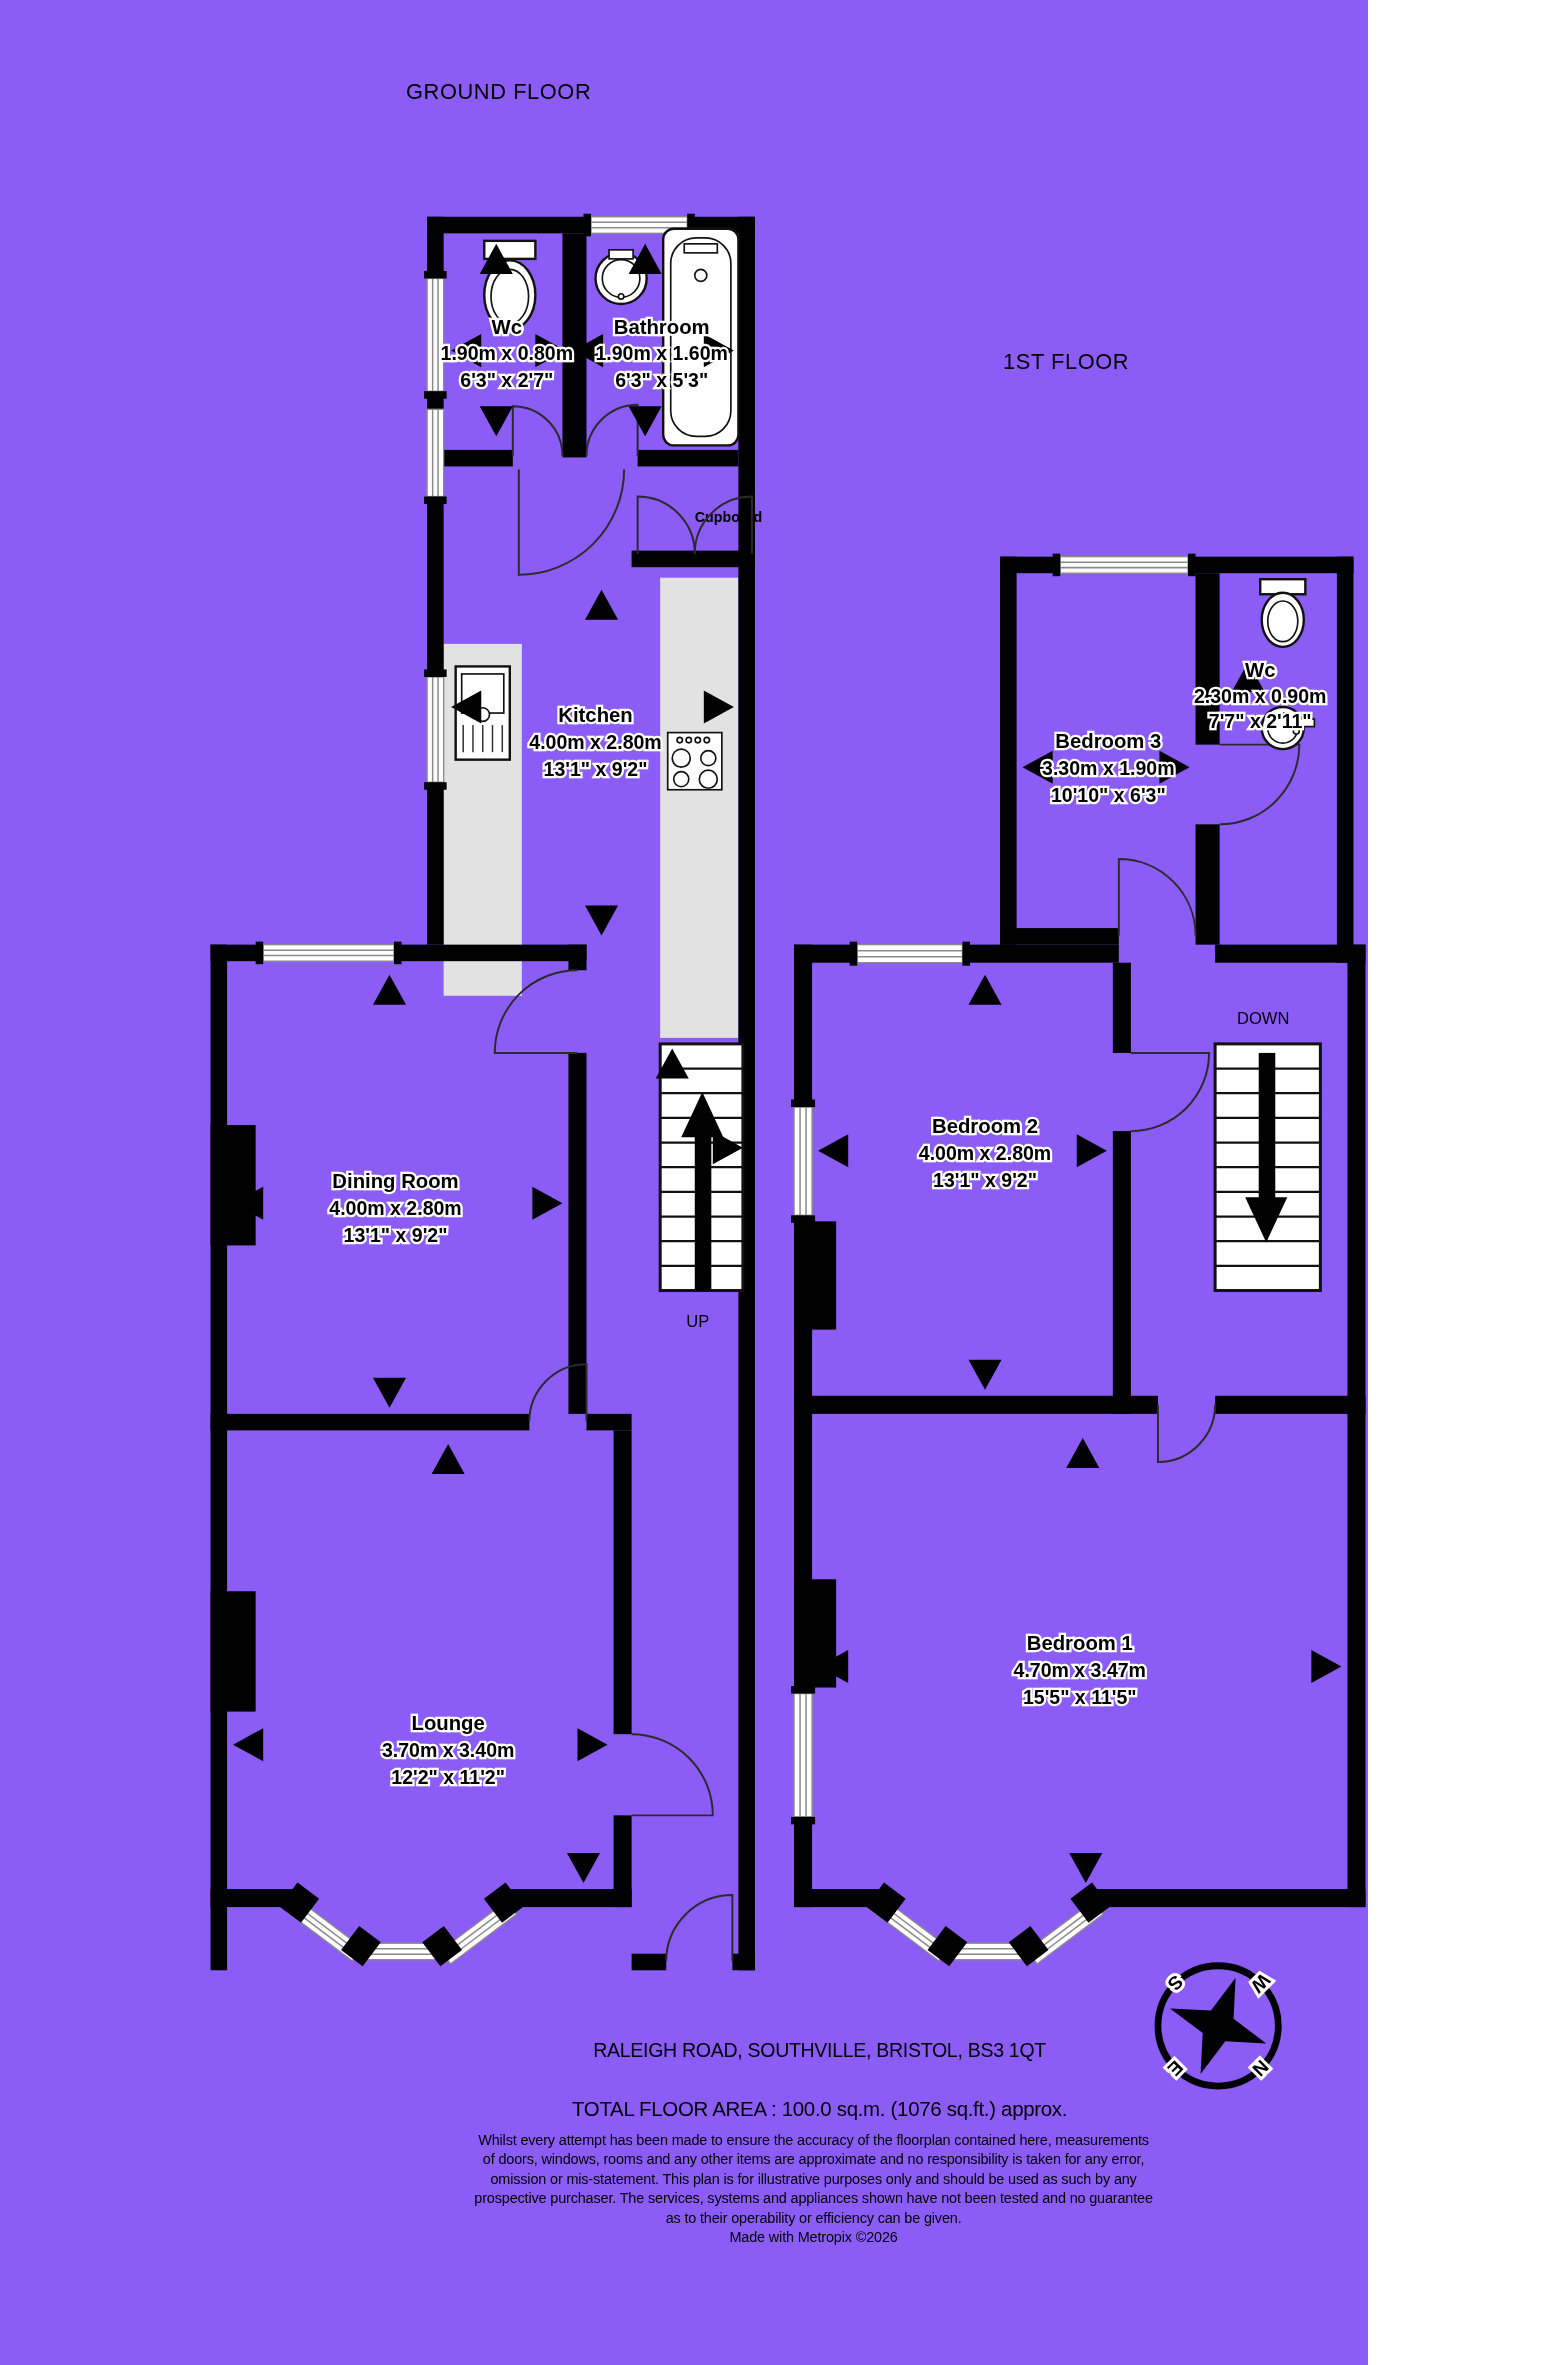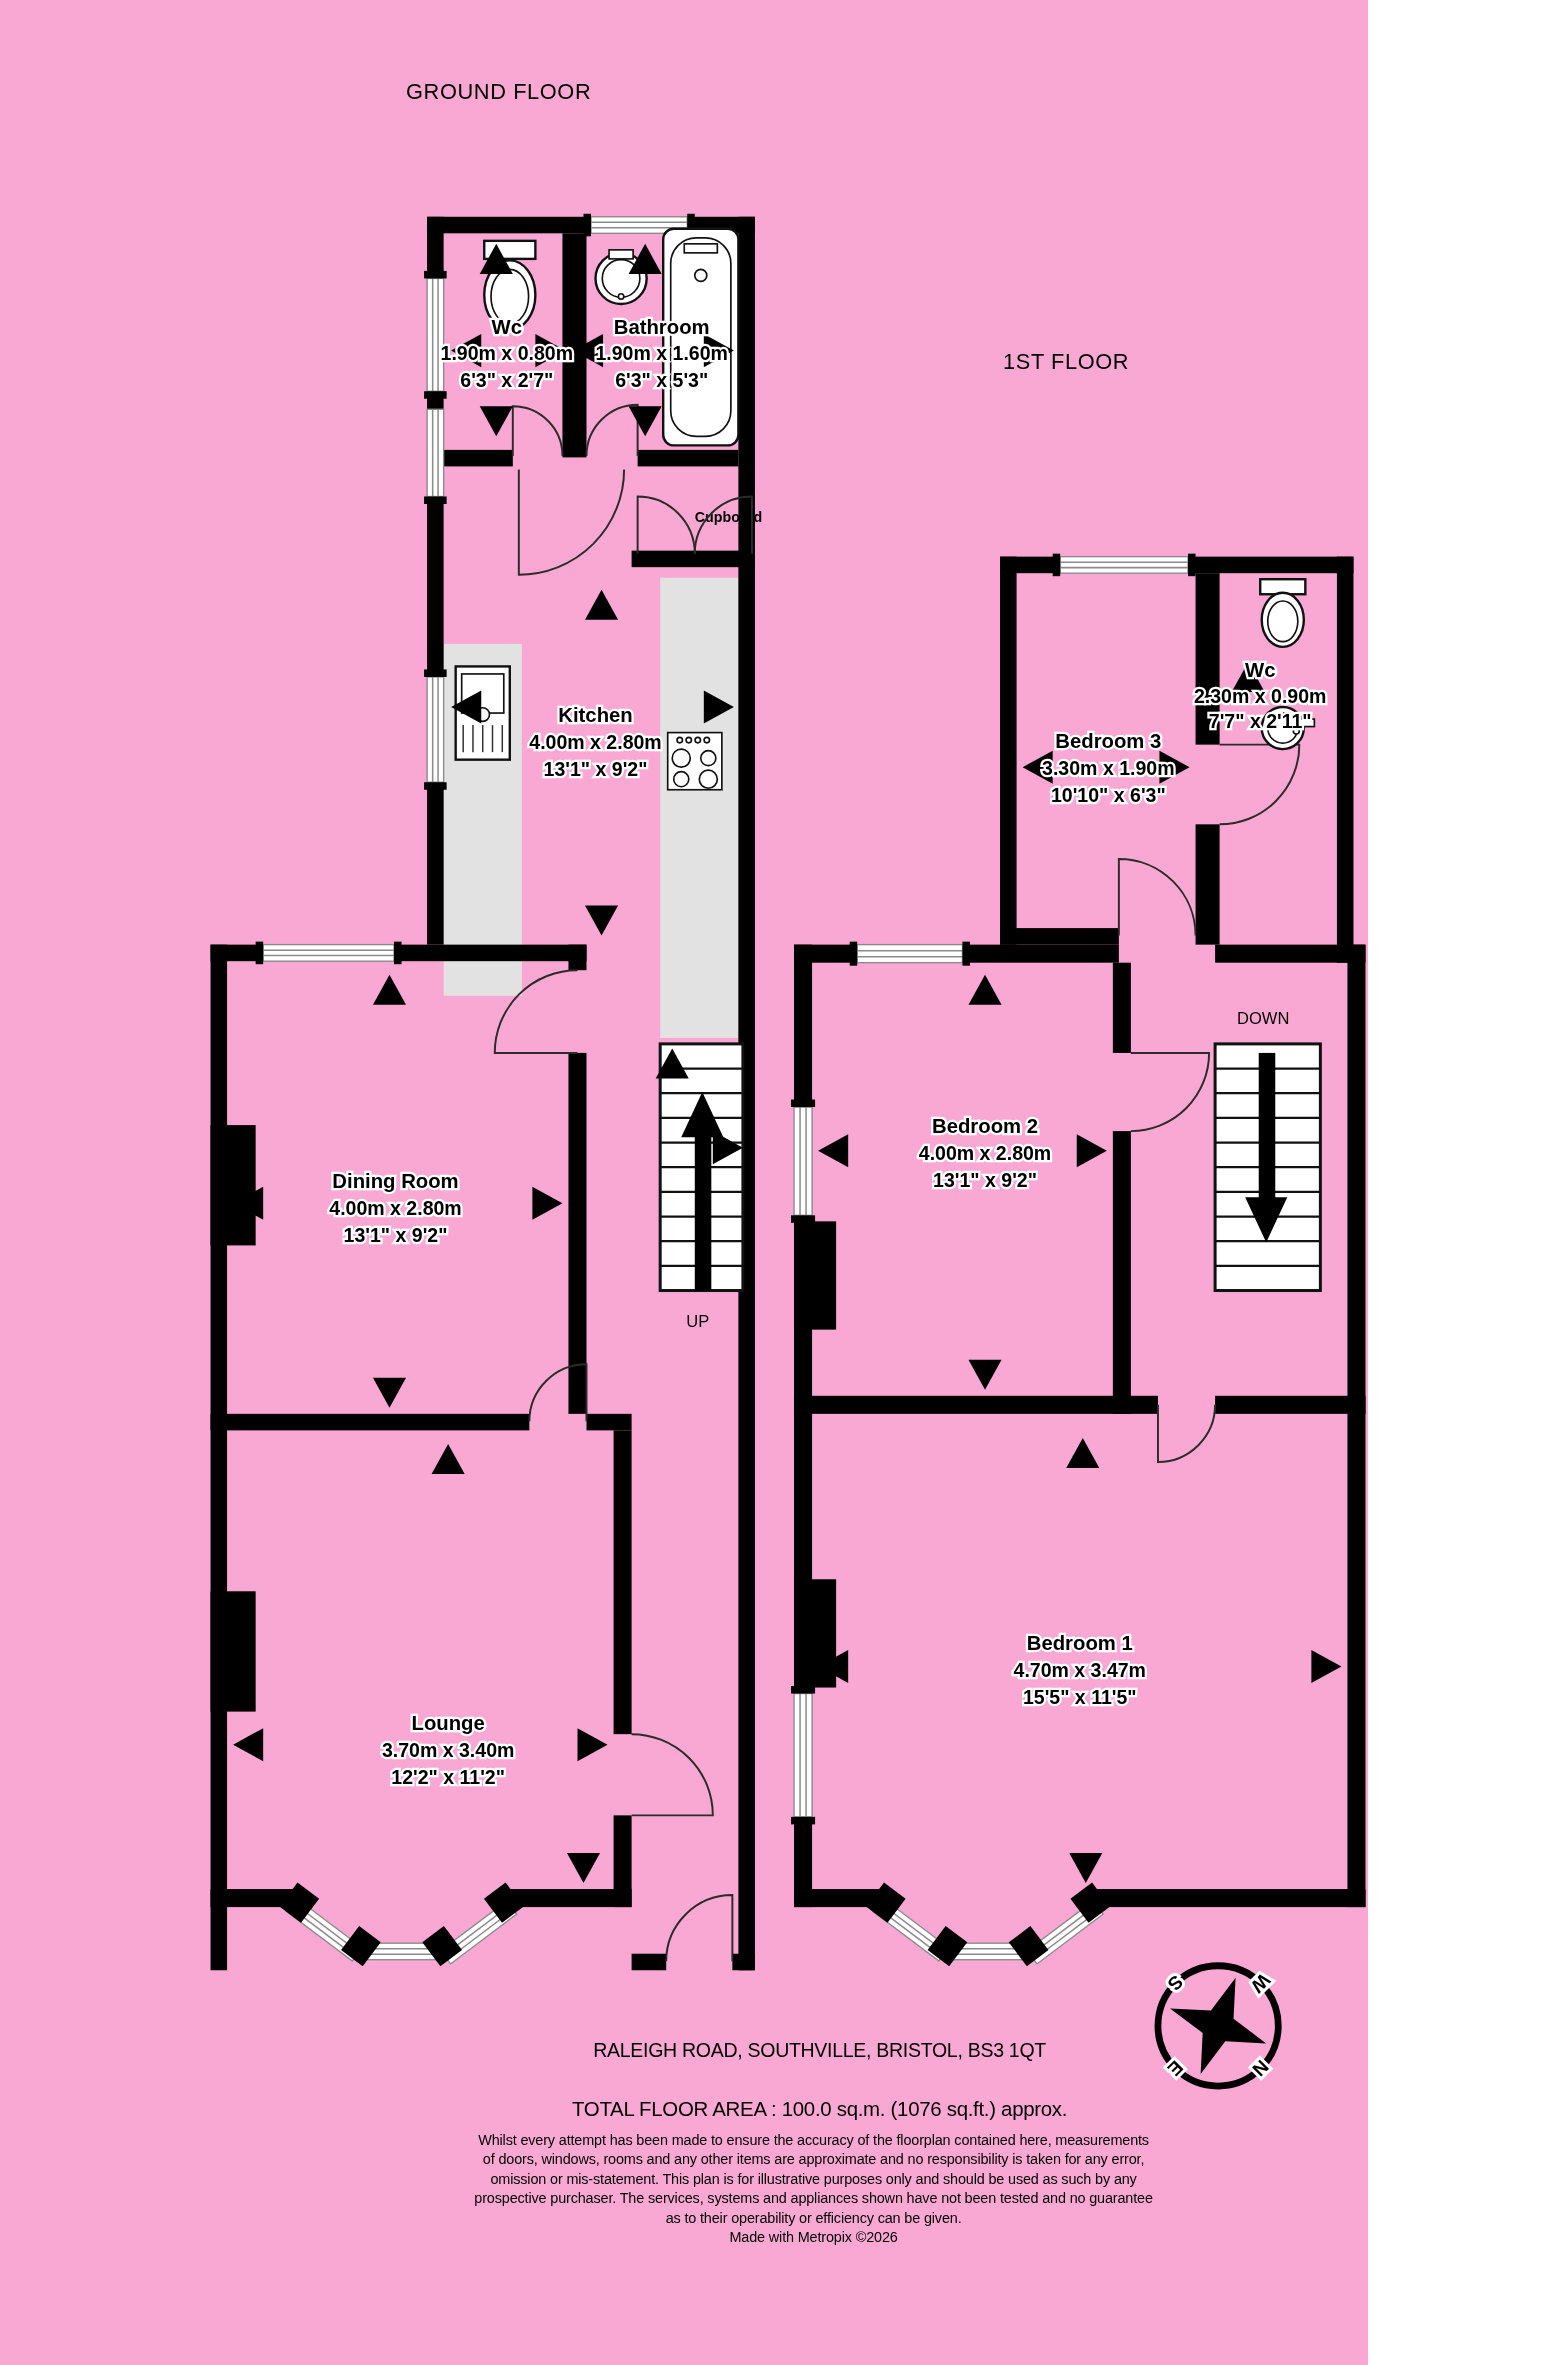--- a/index.html
+++ b/index.html
@@ -1,16 +1,16 @@
 <!DOCTYPE html>
 <html style="font-size:10.5px"><head>
 <meta charset="utf-8">
 <style>
   html,body{margin:0;padding:0;background:#ffffff;}
-  #page{width:1368px;height:2366px;background:#f9a8d4;position:relative;}
+  #page{width:1368px;height:2366px;background:#8b5cf6;position:relative;}
   svg{display:block;}
   text{font-family:"Liberation Sans", sans-serif;fill:#000;}
   .floor-title{font-size:14.5px;letter-spacing:.4px;}
   .room-name{font-size:13.5px;font-weight:bold;text-anchor:middle;paint-order:stroke;stroke:#fff;stroke-width:3px;}
   .room-dim{font-size:13px;font-weight:bold;text-anchor:middle;paint-order:stroke;stroke:#fff;stroke-width:3px;}
   .small-label{font-size:9.5px;font-weight:bold;}
   .stair-label{font-size:11px;text-anchor:middle;}
   .addr{font-size:13px;text-anchor:middle;letter-spacing:-0.2px;}
   .area{font-size:13.6px;text-anchor:middle;letter-spacing:-0.2px;}
   .disc{font-size:9.6px;text-anchor:middle;letter-spacing:-0.1px;}

